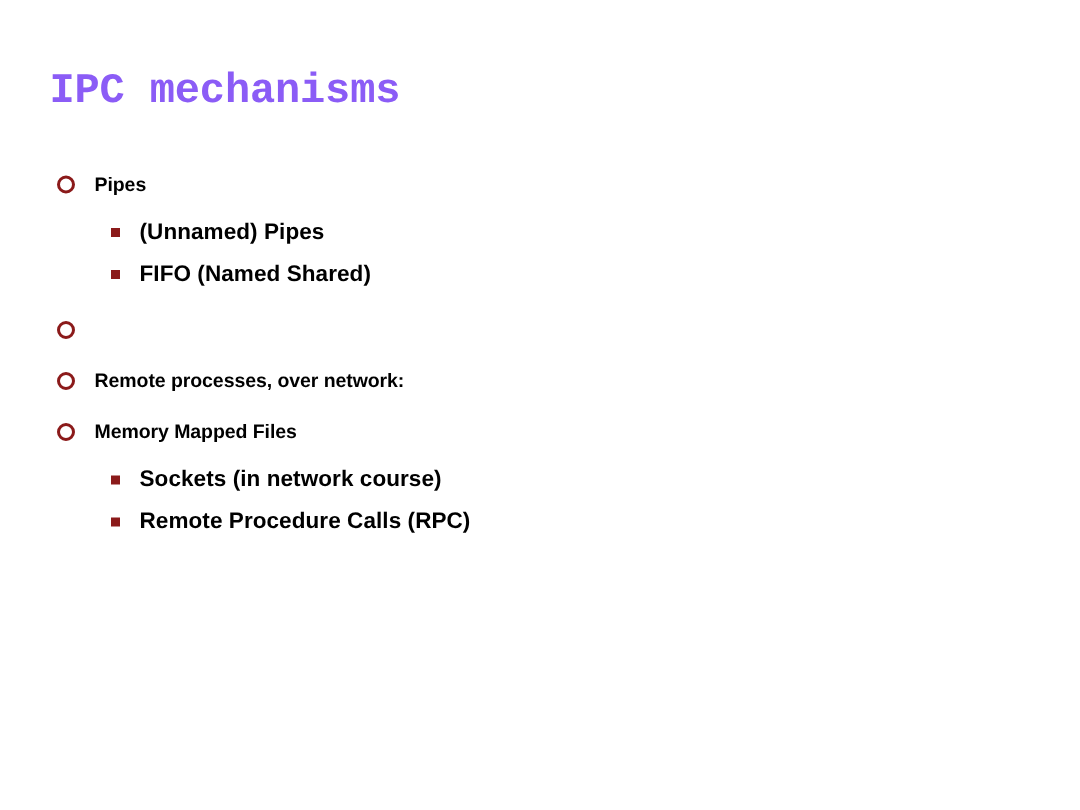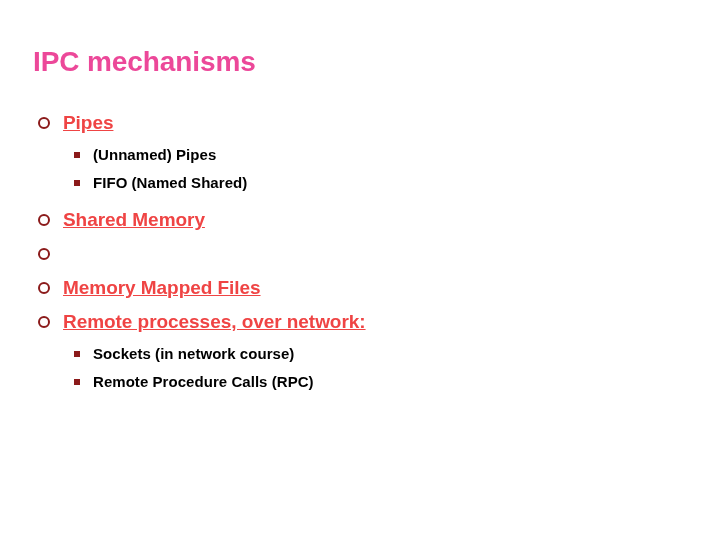--- a/index.html
+++ b/index.html
@@ -18,23 +18,24 @@
   }
 
   
   .slide-title {
     position: absolute;
     left: 33px;
     top: 44px;
     font-size: 28px;
     line-height: 36px;
     font-weight: bold;
-    color: #ec4899;
+    color: #8b5cf6;
     letter-spacing: -0.1px;
     white-space: nowrap;
+    font-family: Liberation Mono, monospace;
   }
 
   
   .body-list {
     position: absolute;
     left: 0;
     top: 108px;
     width: 720px;
   }
 
@@ -52,27 +53,26 @@
     height: 12px;
     margin-top: 9px;
     margin-right: 13px;
     border: 2px solid #8B1A1A;
     border-radius: 50%;
     box-sizing: border-box;
   }
 
   .lvl1-text {
     flex: 0 1 auto;
-    font-size: 19px;
+    font-size: 13px;
     line-height: 30px;
     font-weight: bold;
-    color: #ef4444;
+    color: #000000;
     white-space: nowrap;
     letter-spacing: -0.05px;
-    text-decoration: underline;
   }
 
   .lvl2-group {
     padding-left: 0;
   }
 
   .lvl2-item {
     position: relative;
     display: flex;
     align-items: flex-start;
@@ -120,38 +120,34 @@
         <span class="lvl2-bullet"></span>
         <span class="lvl2-text">(Unnamed) Pipes</span>
       </div>
       <div class="lvl2-item">
         <span class="lvl2-bullet"></span>
         <span class="lvl2-text">FIFO (Named Shared)</span>
       </div>
     </div>
     <div class="gap-after-sub"></div>
 
-    <div class="lvl1-item">
-      <span class="lvl1-bullet"></span>
-      <span class="lvl1-text">Shared Memory</span>
-    </div>
 
     <div class="lvl1-item">
       <span class="lvl1-bullet"></span>
     </div>
 
 
     <div class="lvl1-item">
       <span class="lvl1-bullet"></span>
-      <span class="lvl1-text">Memory Mapped Files</span>
+      <span class="lvl1-text">Remote processes, over network:</span>
     </div>
 
     <div class="lvl1-item">
       <span class="lvl1-bullet"></span>
-      <span class="lvl1-text">Remote processes, over network:</span>
+      <span class="lvl1-text">Memory Mapped Files</span>
     </div>
     <div class="lvl2-group">
       <div class="lvl2-item">
         <span class="lvl2-bullet"></span>
         <span class="lvl2-text">Sockets (in network course)</span>
       </div>
       <div class="lvl2-item">
         <span class="lvl2-bullet"></span>
         <span class="lvl2-text">Remote Procedure Calls (RPC)</span>
       </div>

